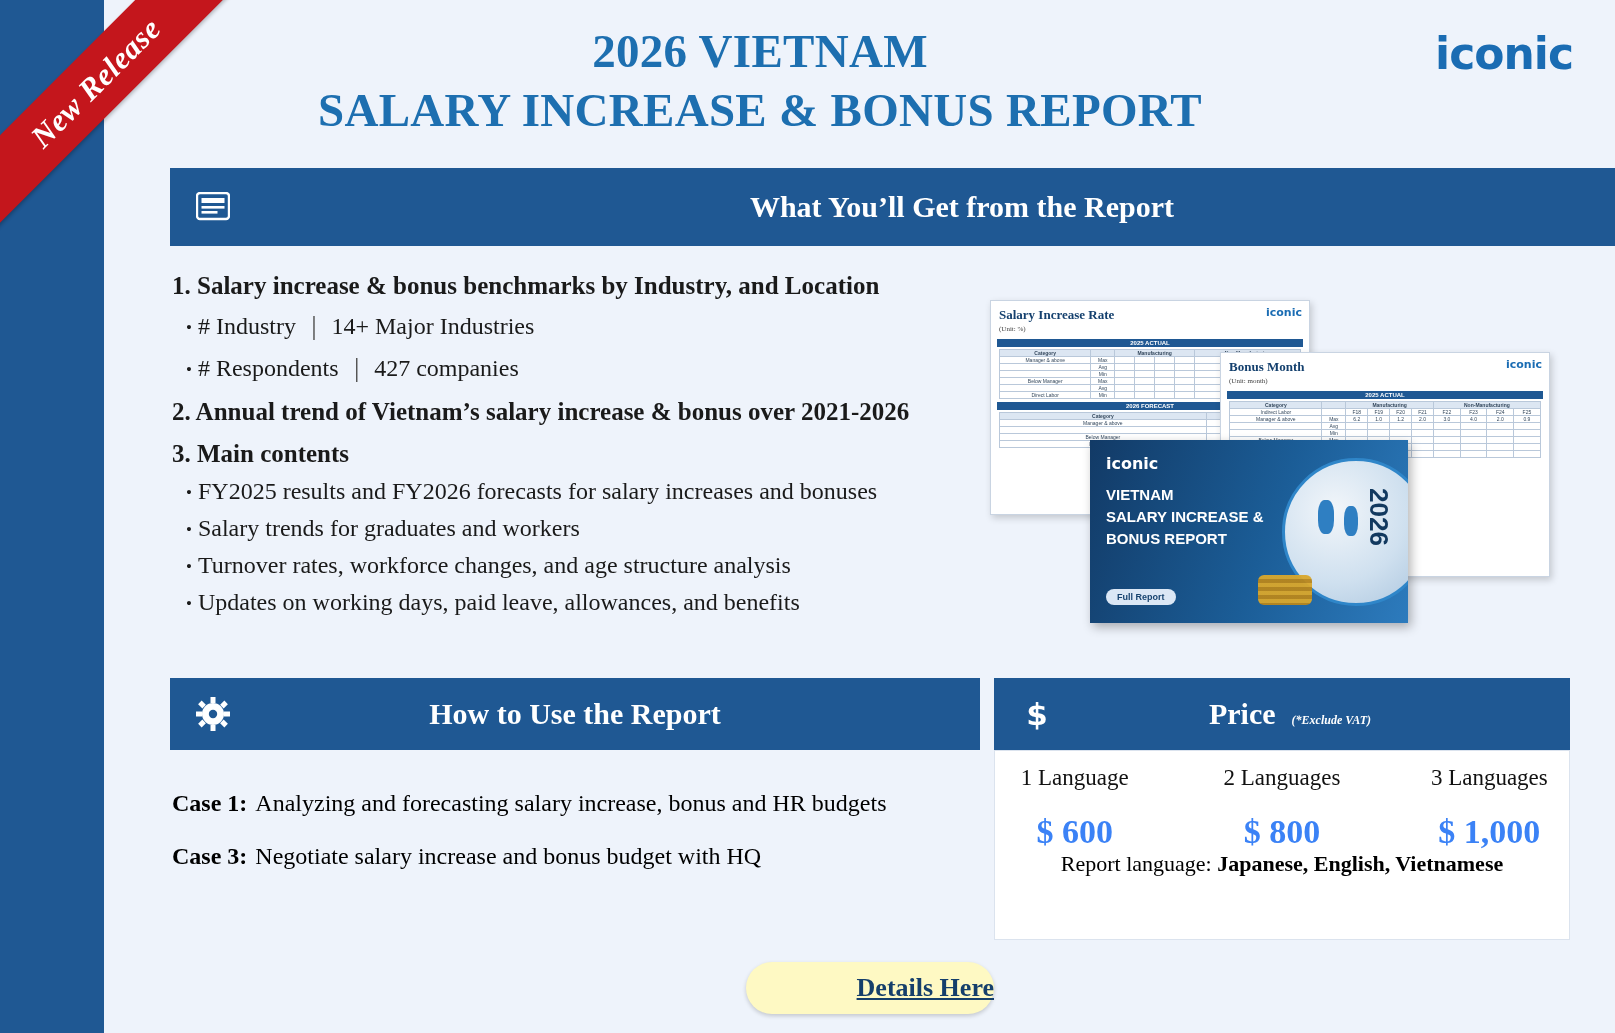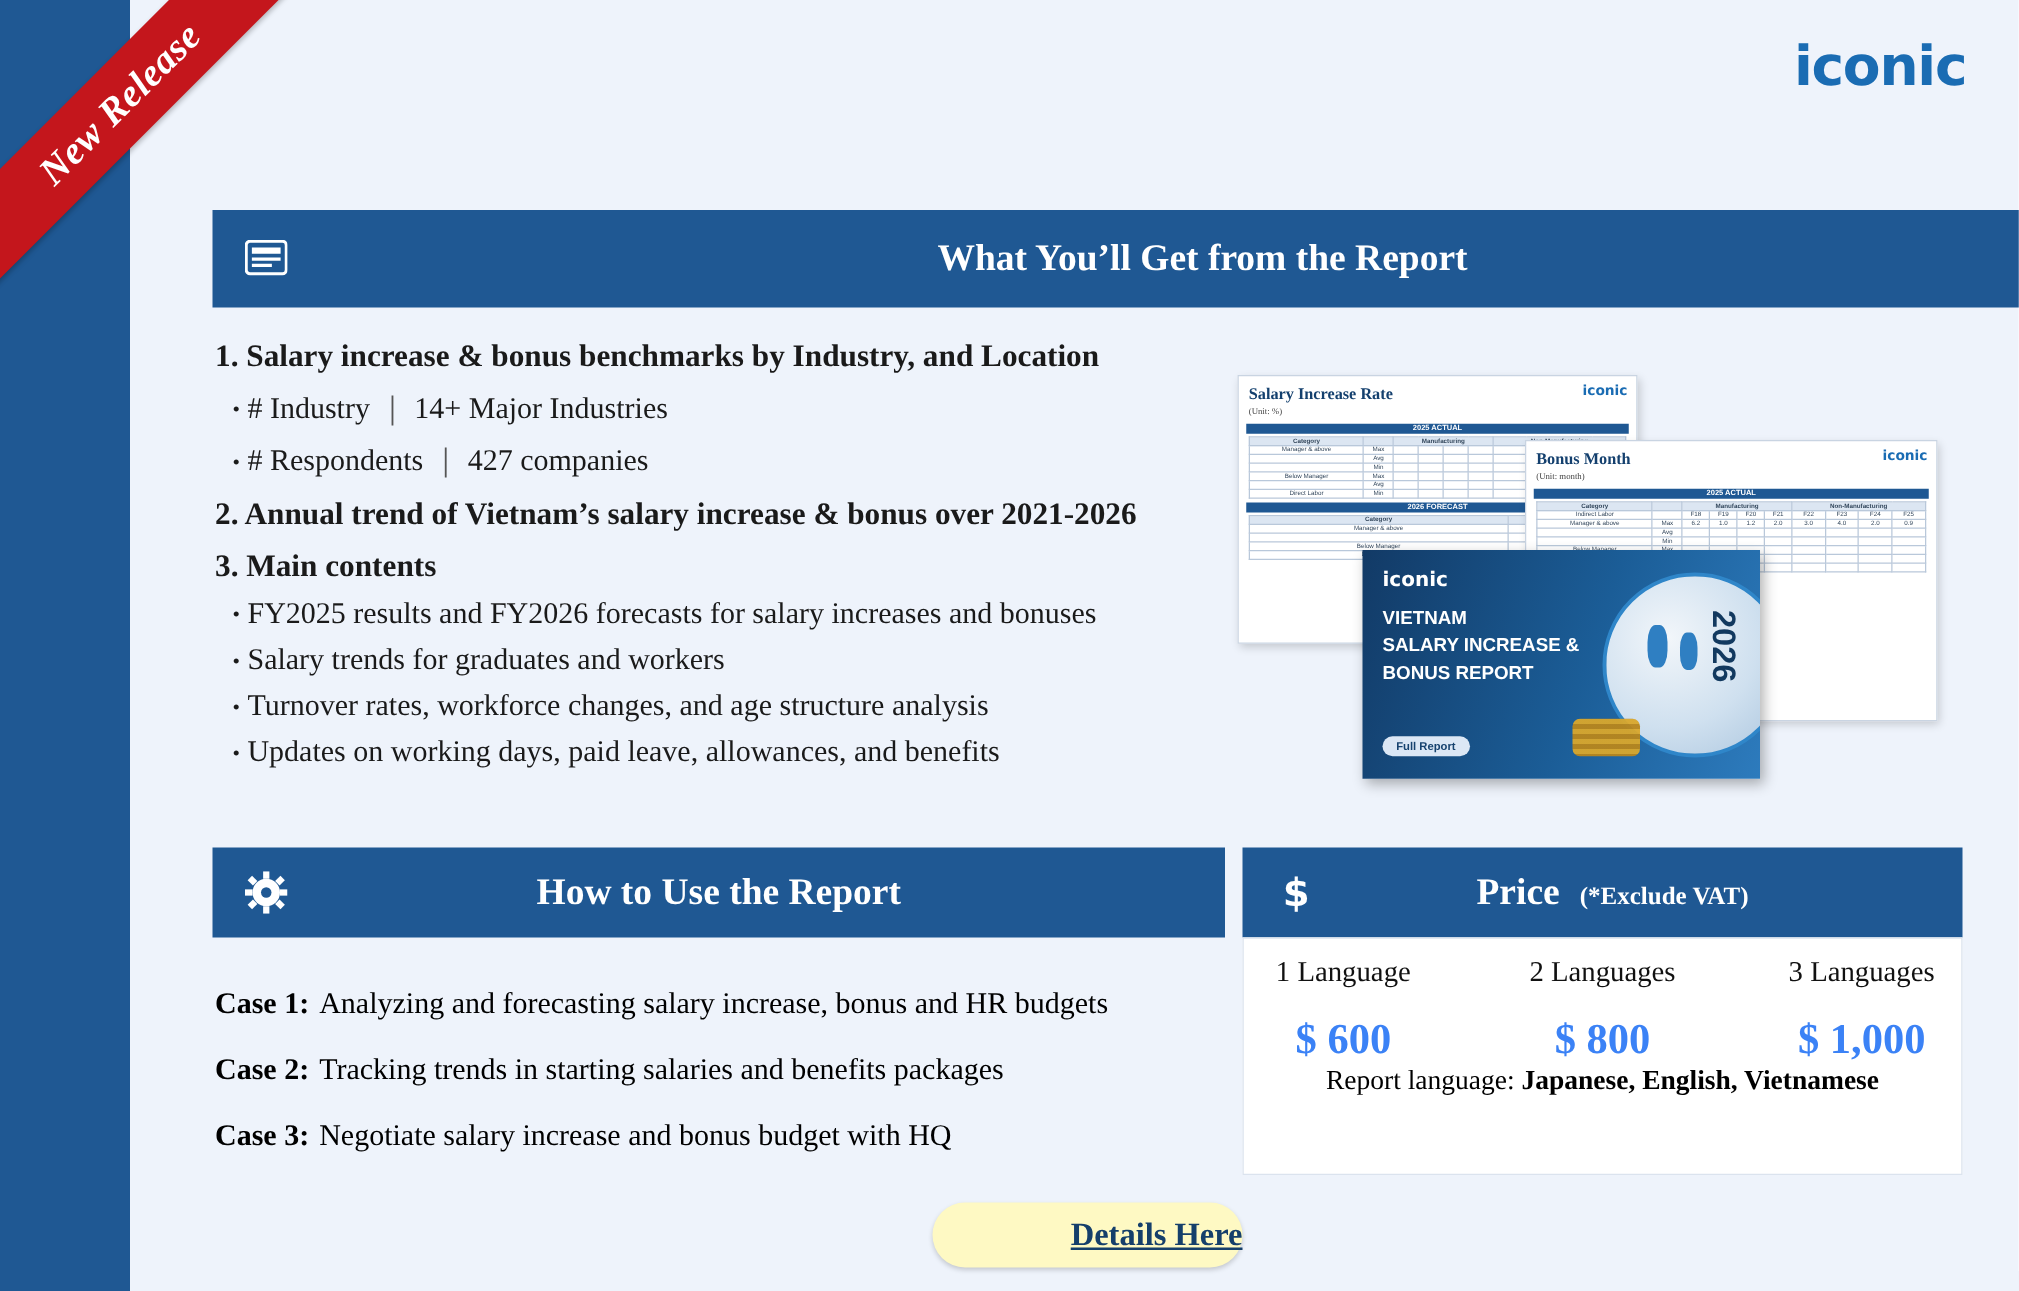--- a/index.html
+++ b/index.html
@@ -104,21 +104,22 @@
     left: 994px; top: 678px;
     width: 576px; height: 72px;
   }
   #bar-price .bar-title { padding-right: 70px; }
   .price-head-inner {
     display: inline-flex;
     align-items: baseline;
     gap: 16px;
   }
   .price-vat {
-    font-size: 20px;
+    font-size: 12px;
+    font-style: italic;
     font-weight: bold;
   }
   
   .content-list {
     position: absolute;
     left: 172px; top: 272px;
     width: 810px;
     color: #1a1a1a;
   }
   .c-head {
@@ -288,20 +289,24 @@
 <div id="page">
 
   <div class="left-bar"></div>
 
   <div class="ribbon-wrap">
     <div class="ribbon">
       <span>New Release</span>
     </div>
   </div>
 
+  <div class="title">
+    <span>2026 VIETNAM</span>
+    <span class="line2">SALARY INCREASE &amp; BONUS REPORT</span>
+  </div>
 
   <div class="logo">iconic</div>
 
   <div class="bar" id="bar-what">
     <div class="bar-icon">
       <svg width="34" height="30" viewBox="0 0 34 30" aria-hidden="true">
         <rect x="1" y="1" width="32" height="26" rx="3" fill="none" stroke="#fff" stroke-width="2.4"></rect>
         <rect x="5.5" y="6" width="23" height="5" fill="#fff"></rect>
         <rect x="5.5" y="14" width="23" height="2.6" fill="#fff"></rect>
         <rect x="5.5" y="19" width="16" height="2.6" fill="#fff"></rect>
@@ -620,24 +625,20 @@
     </div>
     <div class="bar-title">How to Use the Report</div>
   </div>
 
   <div class="cases">
     <div class="case-row">
       <span class="case-label">Case 1:</span>
       <span>Analyzing and forecasting salary increase, bonus and HR budgets</span>
     </div>
     <div class="case-row">
-      <span class="case-label">Case 2:</span>
-      <span>Tracking trends in starting salaries and benefits packages</span>
-    </div>
-    <div class="case-row">
       <span class="case-label">Case 3:</span>
       <span>Negotiate salary increase and bonus budget with HQ</span>
     </div>
   </div>
 
   <div class="bar" id="bar-price">
     <div class="bar-icon">
       <svg width="30" height="34" viewBox="0 0 30 34" aria-hidden="true">
         <text x="15" y="28" text-anchor="middle" font-family="DejaVu Sans, sans-serif" font-size="31" font-weight="bold" fill="#fff">$</text>
       </svg>

